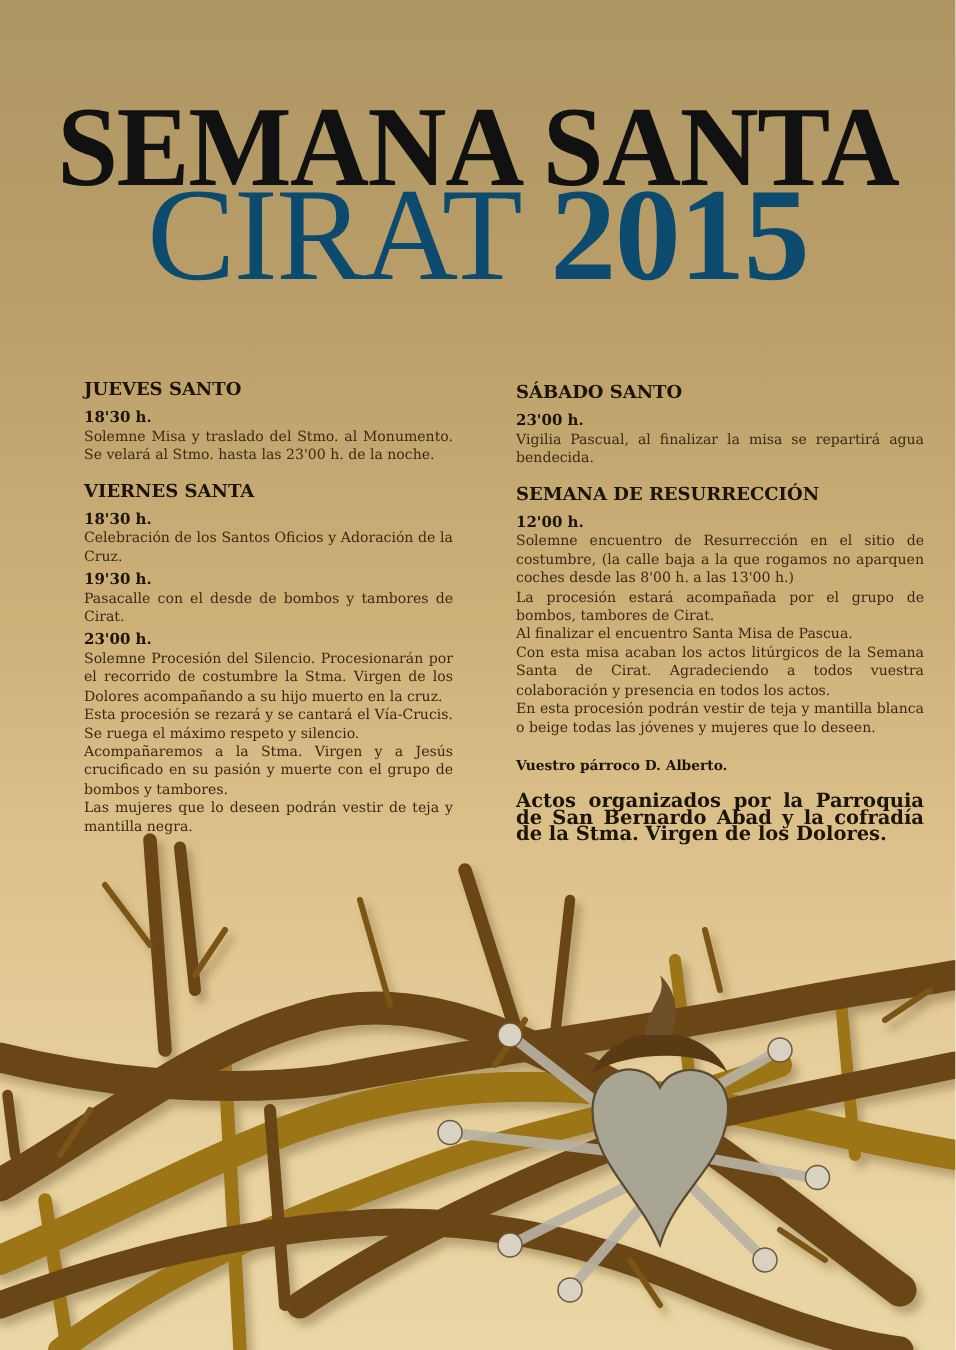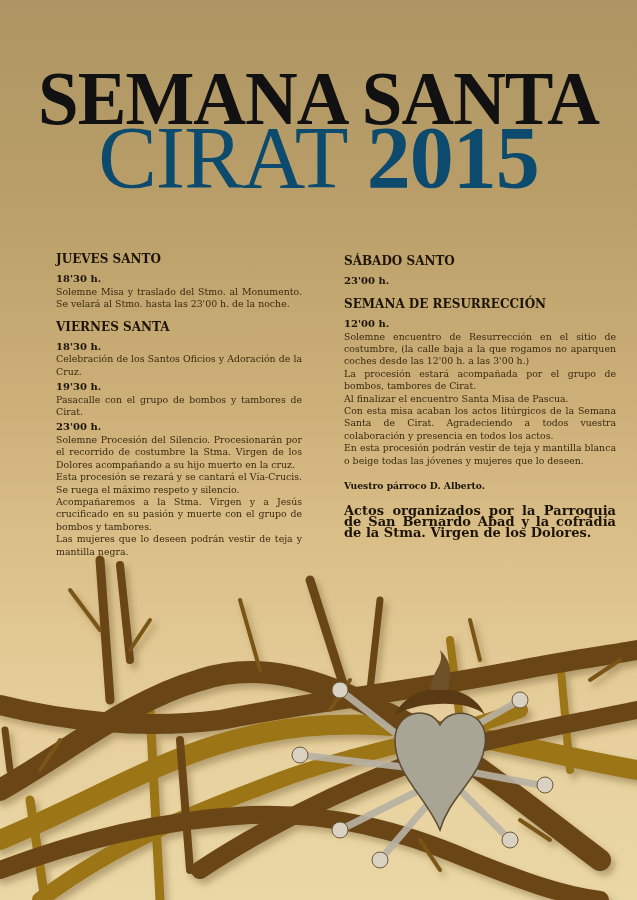--- a/index.html
+++ b/index.html
@@ -33,35 +33,36 @@
 
 <div class="col colL">
   <div class="sec">JUEVES SANTO</div>
   <div class="time">18'30 h.</div>
   <p class="p">Solemne Misa y traslado del Stmo. al Monumento. Se velará al Stmo. hasta las 23'00 h. de la noche.</p>
   <div class="gap"></div>
   <div class="sec">VIERNES SANTA</div>
   <div class="time">18'30 h.</div>
   <p class="p">Celebración de los Santos Oficios y Adoración de la Cruz.</p>
   <div class="time">19'30 h.</div>
-  <p class="p">Pasacalle con el grupo de bombos y tambores de Cirat.</p>
+  <p class="p">Pasacalle con el desde de bombos y tambores de Cirat.</p>
   <div class="time">23'00 h.</div>
   <p class="p">Solemne Procesión del Silencio. Procesionarán por el recorrido de costumbre la Stma. Virgen de los Dolores acompañando a su hijo muerto en la cruz.</p>
   <p class="p">Esta procesión se rezará y se cantará el Vía-Crucis. Se ruega el máximo respeto y silencio.</p>
   <p class="p">Acompañaremos a la Stma. Virgen y a Jesús crucificado en su pasión y muerte con el grupo de bombos y tambores.</p>
   <p class="p">Las mujeres que lo deseen podrán vestir de teja y mantilla negra.</p>
 </div>
 
 <div class="col colR">
   <div class="sec">SÁBADO SANTO</div>
   <div class="time">23'00 h.</div>
+  <p class="p">Vigilia Pascual, al finalizar la misa se repartirá agua bendecida.</p>
   <div class="gap"></div>
   <div class="sec">SEMANA DE RESURRECCIÓN</div>
   <div class="time">12'00 h.</div>
-  <p class="p">Solemne encuentro de Resurrección en el sitio de costumbre, (la calle baja a la que rogamos no aparquen coches desde las 12'00 h. a las 3'00 h.)</p>
+  <p class="p">Solemne encuentro de Resurrección en el sitio de costumbre, (la calle baja a la que rogamos no aparquen coches desde las 8'00 h. a las 13'00 h.)</p>
   <p class="p">La procesión estará acompañada por el grupo de bombos, tambores de Cirat.</p>
   <p class="p">Al finalizar el encuentro Santa Misa de Pascua.</p>
   <p class="p">Con esta misa acaban los actos litúrgicos de la Semana Santa de Cirat. Agradeciendo a todos vuestra colaboración y presencia en todos los actos.</p>
   <p class="p">En esta procesión podrán vestir de teja y mantilla blanca o beige todas las jóvenes y mujeres que lo deseen.</p>
   <div class="sign">Vuestro párroco D. Alberto.</div>
   <div class="org">Actos organizados por la Parroquia de San Bernardo Abad y la cofradía de la Stma. Virgen de los Dolores.</div>
 </div>
 
 <svg class="art" width="637" height="360" viewBox="0 0 637 360">
   <defs>

